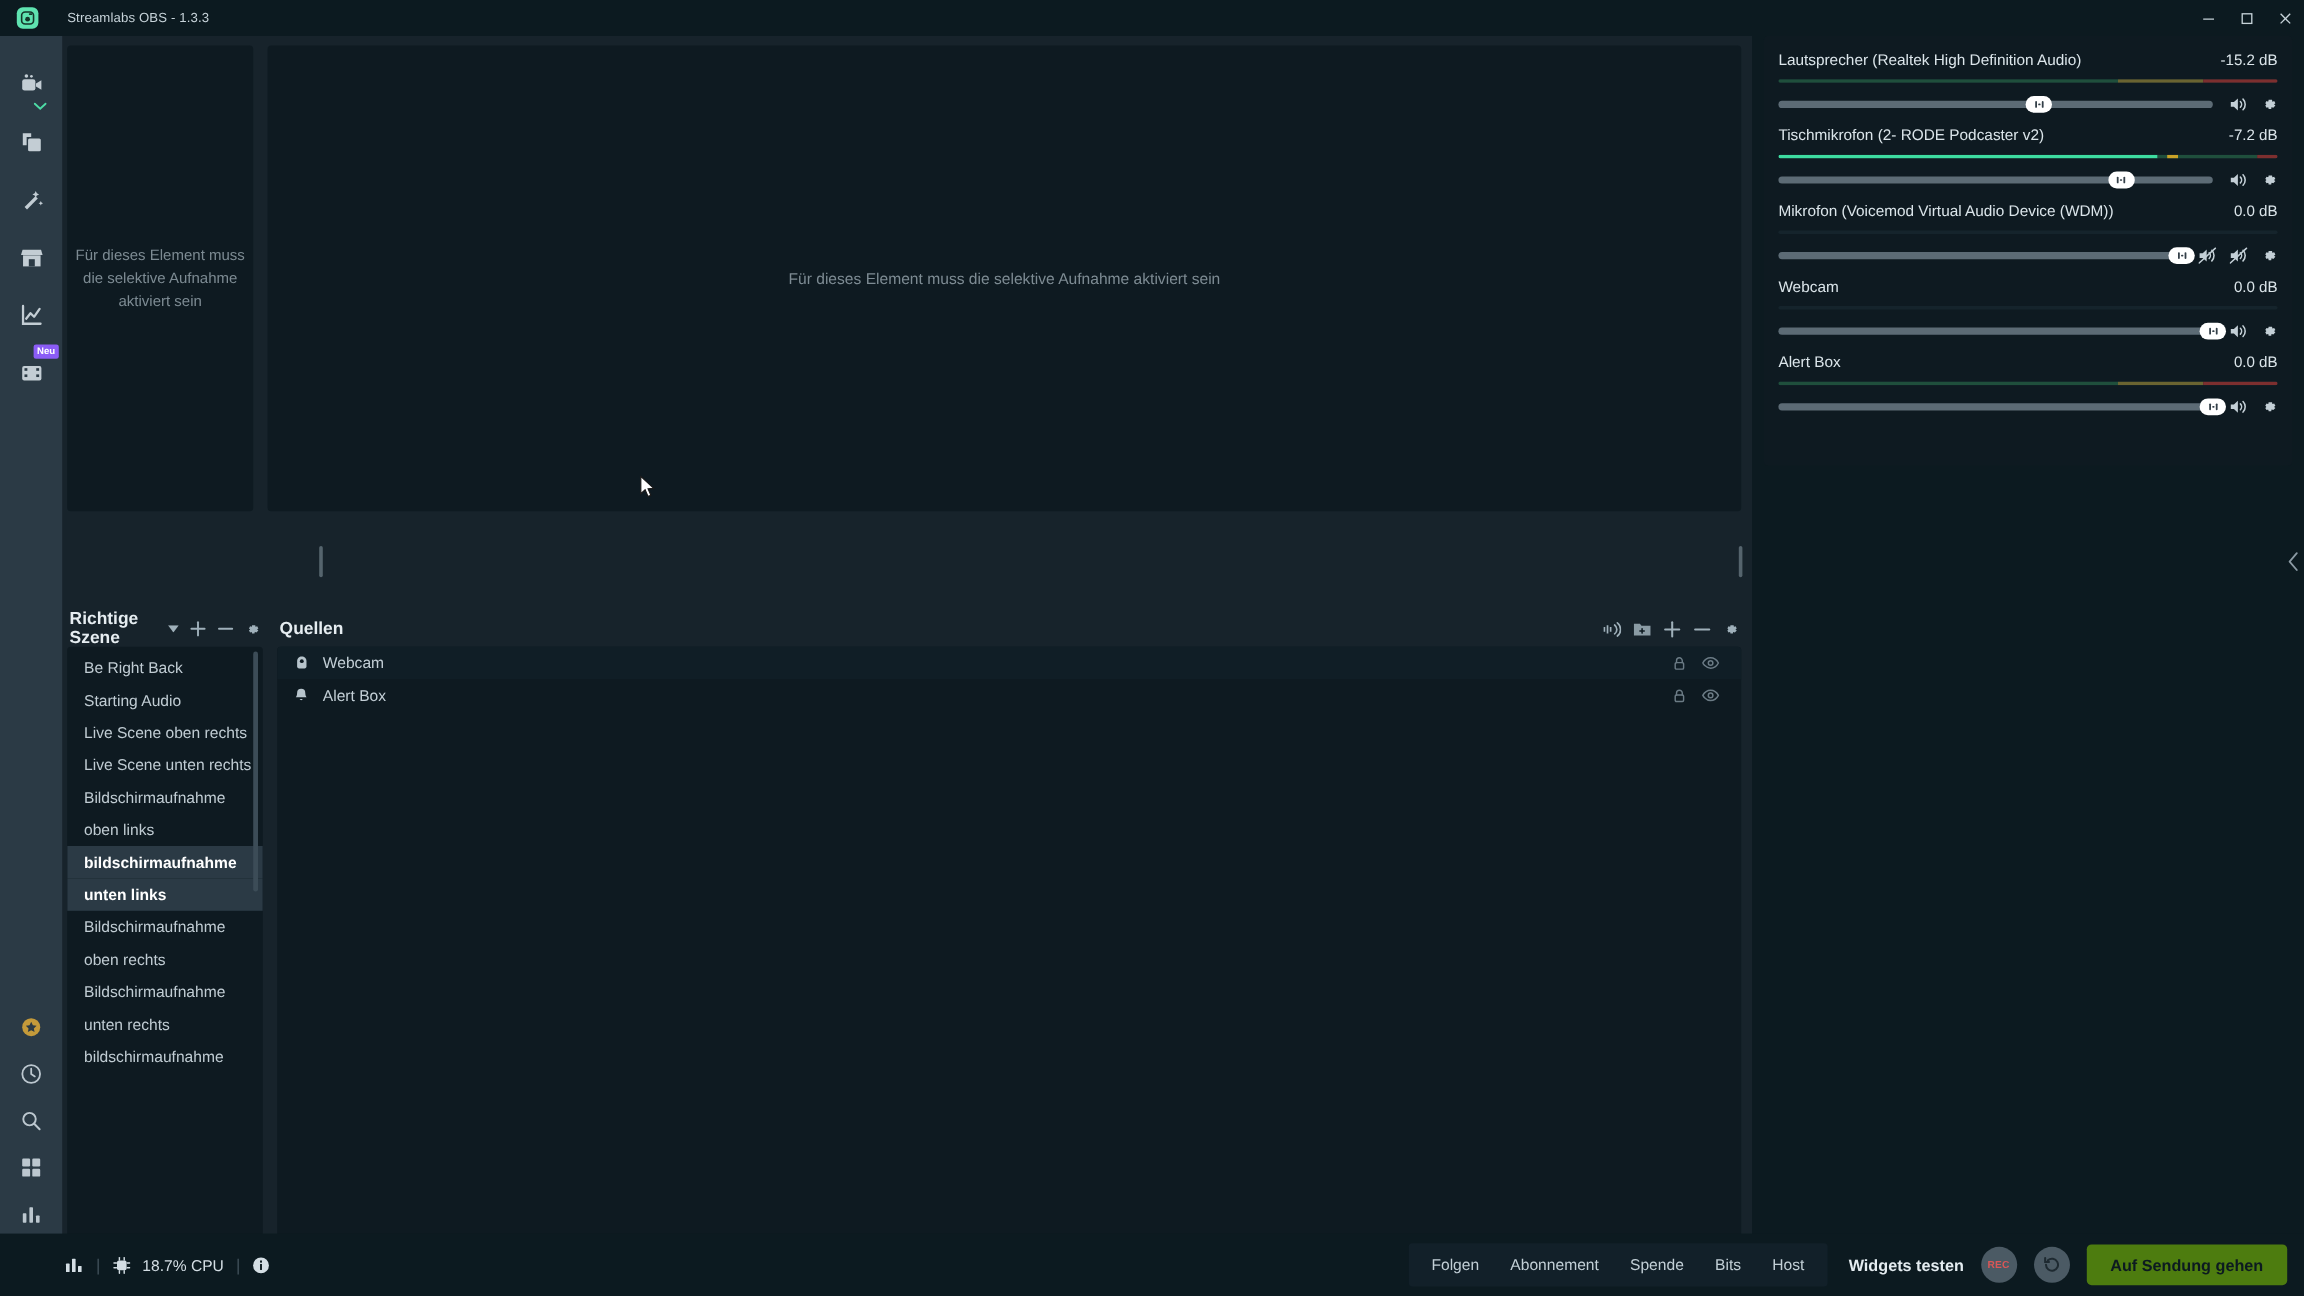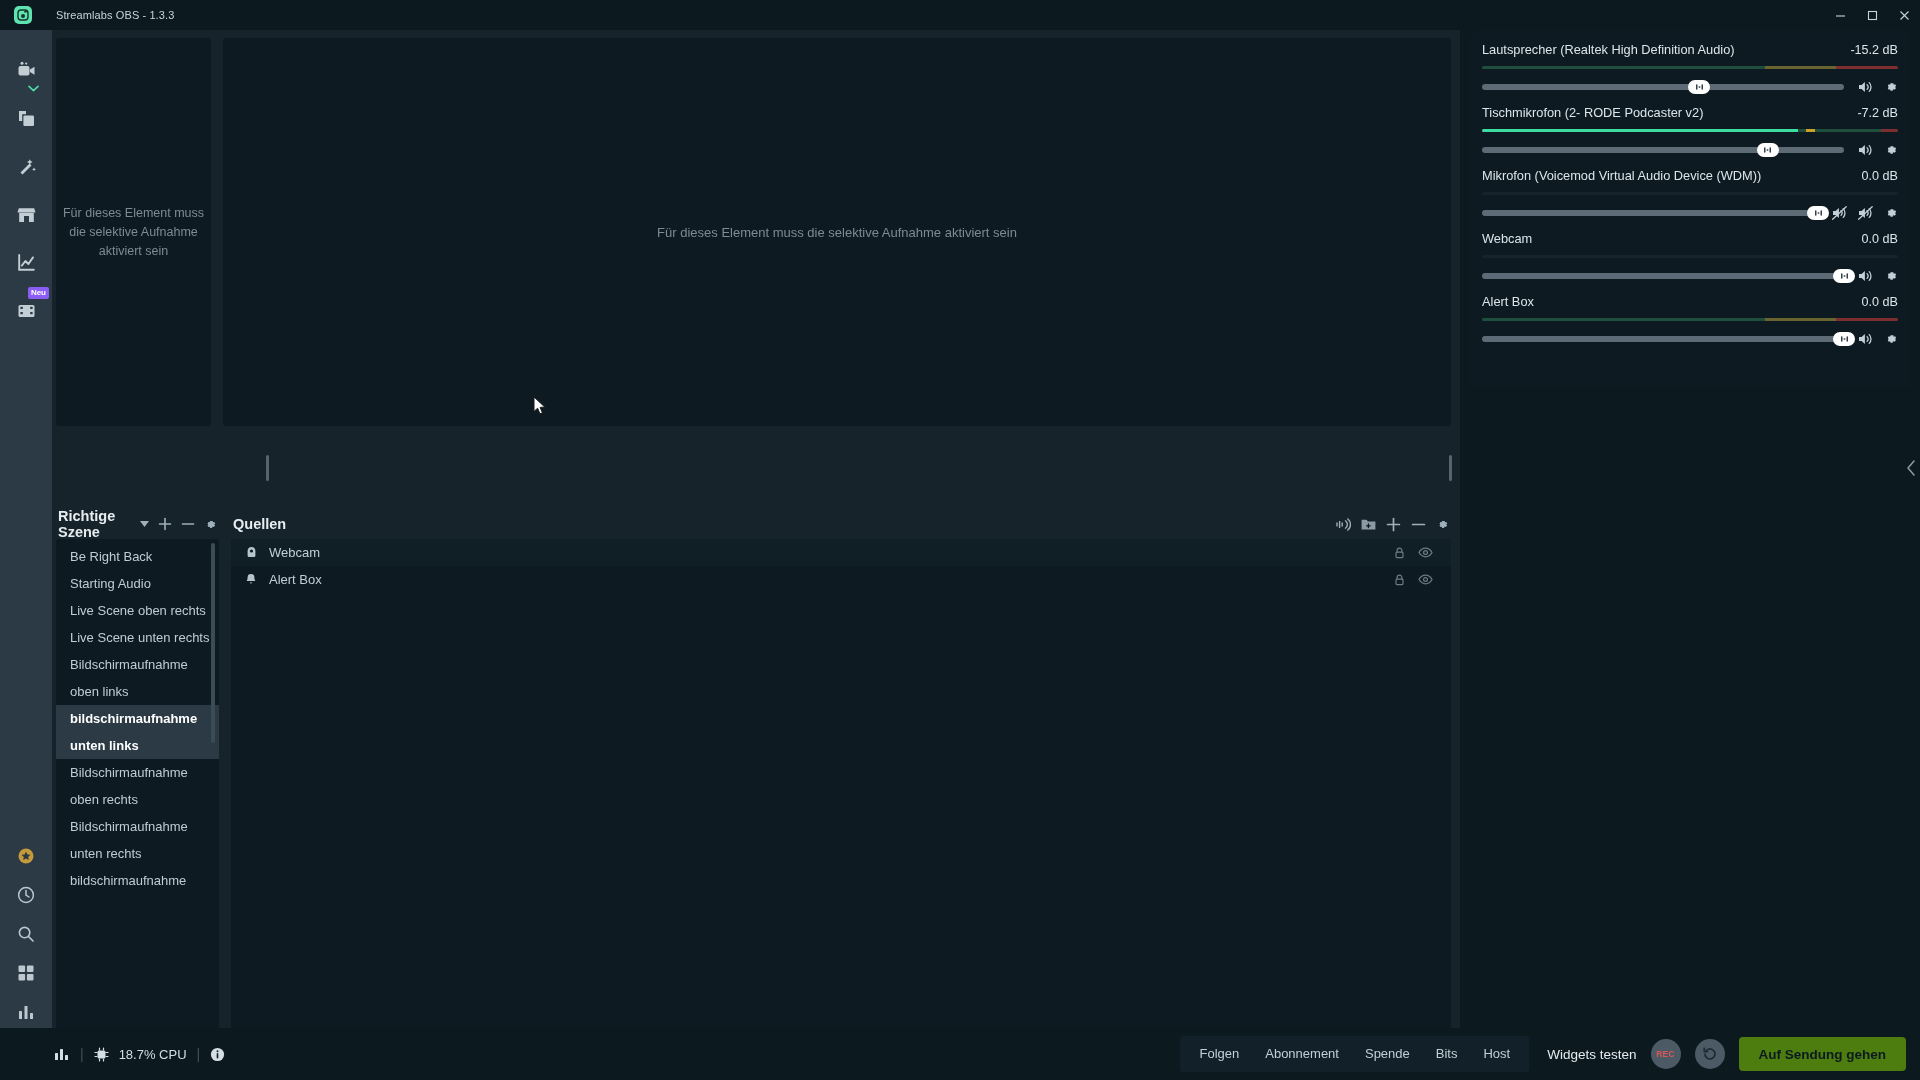--- a/index.html
+++ b/index.html
@@ -176,21 +176,21 @@
     background: #0c1a20; display: flex; align-items: center;
   }
   .bb-left { display:flex; align-items:center; padding-left: 54px; gap: 10px; color:#c5d1d8; }
   .bb-sep { color:#40505a; font-size: 14px; }
   .bb-cpu { color:#d4dee4; font-size: 13px; }
   .bb-icon { display:flex; align-items:center; color:#d4dee4; }
   .bb-icon svg { display:block; }
   .bb-right { margin-left: auto; display:flex; align-items:center; padding-right: 14px; gap: 14px; }
   .bb-tabs { display:flex; align-items:center; background:#122029; border-radius:3px; height:36px; padding: 0 6px; }
   .bb-tab { color:#c2cfd6; font-size:13px; padding: 0 13px; line-height: 36px; }
-  .bb-widgets { color:#e4ecf0; font-size:13.5px; margin-left: 4px; }
+  .bb-widgets { color:#e4ecf0; font-size:13.5px; margin-left: 4px; font-weight: bold; }
   .circ-btn {
     width: 30px; height: 30px; border-radius: 50%; background:#4b5a64;
     display:flex; align-items:center; justify-content:center; color:#253038;
   }
   .circ-btn.rec { color:#d95757; font-size: 8.5px; font-weight:700; letter-spacing:.2px;}
   .circ-btn svg { display:block; }
   .golive {
     background:#4d7c0f; color:#0c1a20; font-weight:700; font-size:13.5px;
     height:34px; padding: 0 20px; border-radius:4px; display:flex; align-items:center;
     border: none; cursor: pointer;

